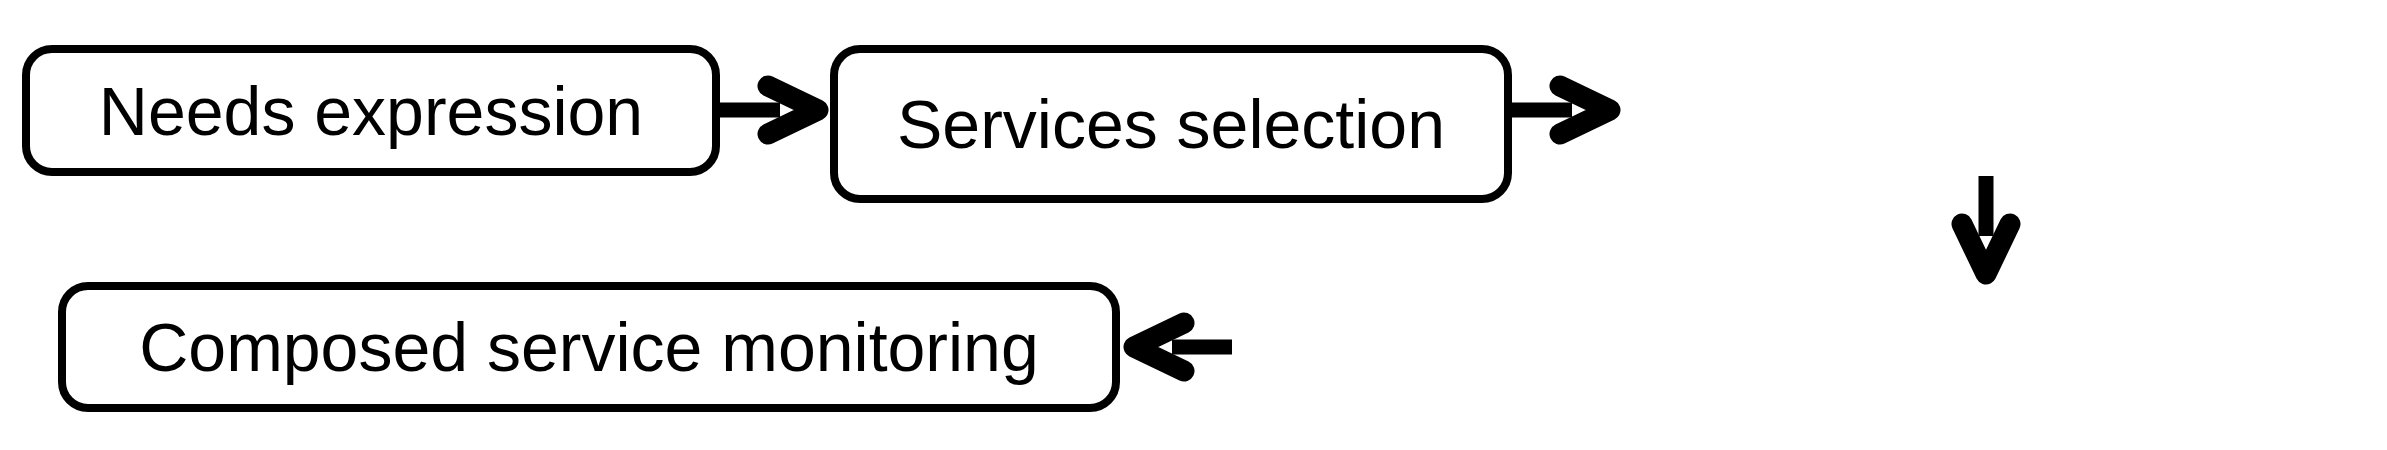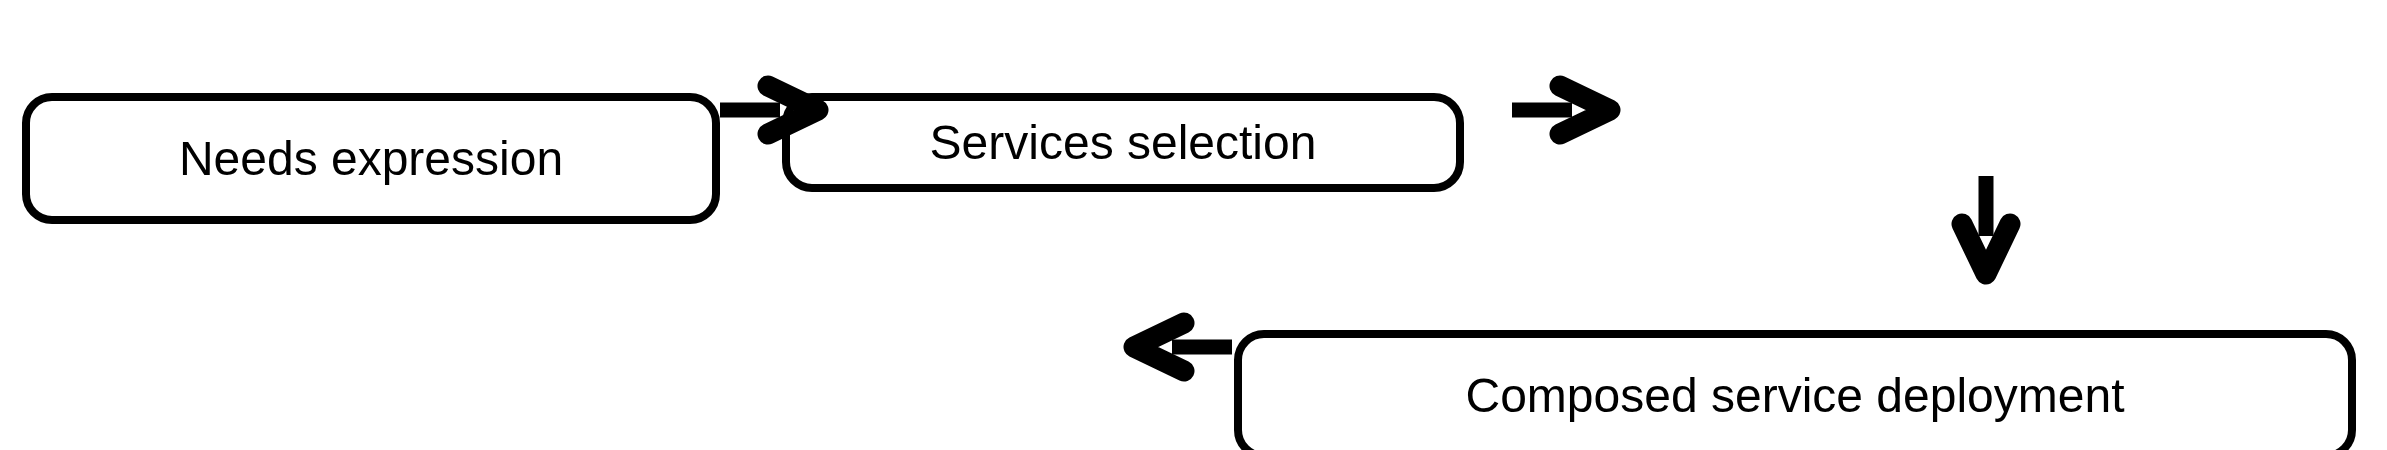--- a/index.html
+++ b/index.html
@@ -18,29 +18,28 @@
   .node {
     position: absolute;
     box-sizing: border-box;
     border: 8px solid #000000;
     border-radius: 30px;
     background: #ffffff;
     color: #000000;
     display: flex;
     align-items: center;
     justify-content: center;
-    font-size: 48px;
+    font-size: 68px;
     font-weight: 400;
     letter-spacing: 0px;
     white-space: nowrap;
-    margin-top: 48px;
   }
   
   .n1 { left: 22px;   top: 45px;  width: 698px;  height: 131px; }
-  .n2 { left: 782px;  top: 45px;  width: 682px;  height: 99px; }
+  .n2 { left: 830px;  top: 45px;  width: 682px;  height: 158px; }
   .n3 { left: 1618px; top: 45px;  width: 737px;  height: 131px; }
   
   .n4 { left: 58px;   top: 282px; width: 1062px; height: 130px; }
   .n5 { left: 1234px; top: 282px; width: 1122px; height: 130px; }
 
   .edge { position: absolute; }
   .e1 { left: 718px;  top: 70px;  }
   .e2 { left: 1510px; top: 70px;  }
   .e3 { left: 1946px; top: 174px; }
   .e4 { left: 1120px; top: 307px; }
@@ -58,24 +57,24 @@
 
   <div class="node n1">
     <span>Needs expression</span>
   </div>
 
   <div class="node n2">
     <span>Services selection</span>
   </div>
 
 
+  <div class="node n4">
+    <span>Composed service monitoring</span>
+  </div>
 
-  <div class="node n5">
-    <span>Composed service deployment</span>
-  </div>
 
   <div class="edge e1">
     <svg width="114" height="80" viewBox="0 0 114 80" xmlns="http://www.w3.org/2000/svg">
       <line x1="2" y1="40" x2="62" y2="40" stroke-width="15"></line>
       <polyline points="50,16 100,40 50,64" stroke-width="21" stroke-linecap="round" stroke-linejoin="round"></polyline>
     </svg>
   </div>
 
   <div class="edge e2">
     <svg width="114" height="80" viewBox="0 0 114 80" xmlns="http://www.w3.org/2000/svg">

